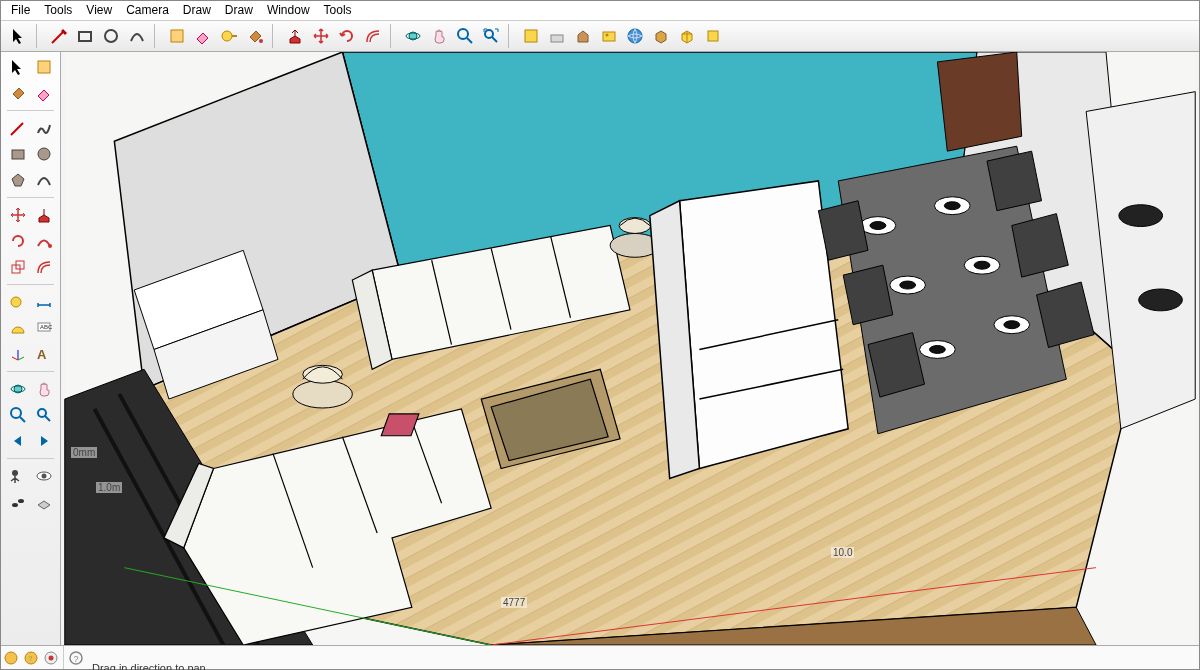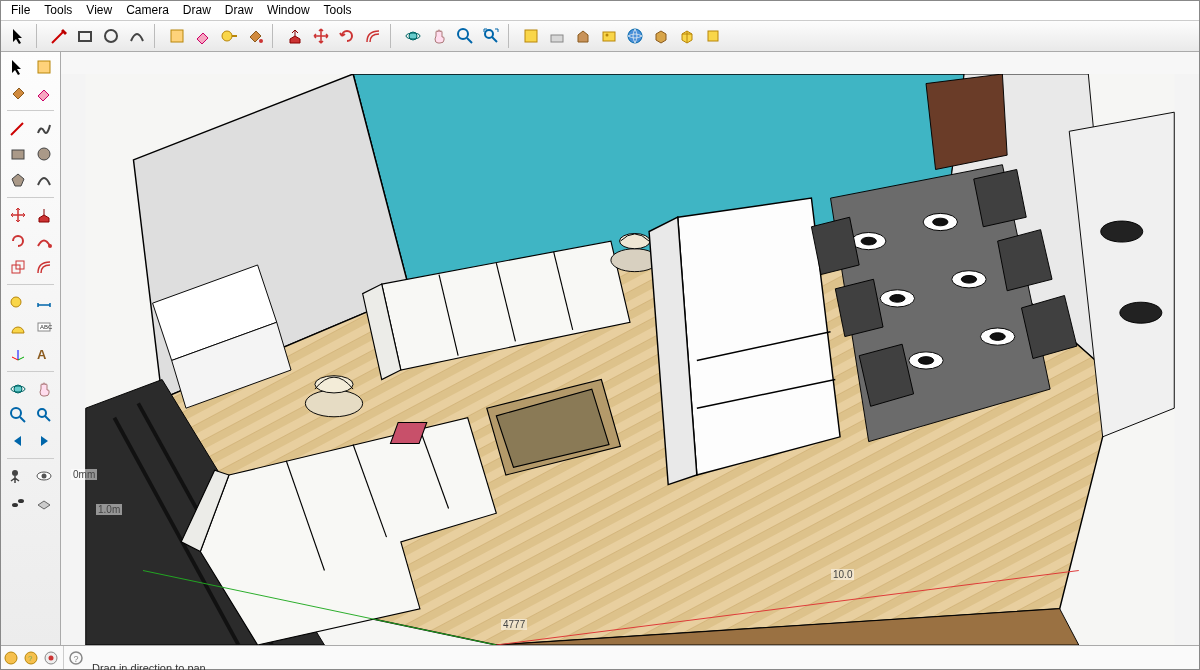--- a/index.html
+++ b/index.html
@@ -7,21 +7,21 @@
   .app { display: flex; flex-direction: column; width: 100%; height: 100%; border: 1px solid #888; }
   .menubar { display: flex; gap: 14px; padding: 2px 10px 3px 10px; background: #fff; border-bottom: 1px solid #ccc; font-size: 12px; color: #000; }
   .menubar .menu-item { cursor: default; }
   .toolbar-top { display: flex; align-items: center; gap: 2px; padding: 3px 6px; background: linear-gradient(#fdfdfd,#e9e9e9); border-bottom: 1px solid #aaa; }
   .tool { width: 24px; height: 24px; display:inline-flex; align-items:center; justify-content:center; border-radius:2px; }
   .sep { width:6px; height:24px; border-left:1px solid #bbb; margin:0 3px; }
   .workspace { flex:1; display:flex; min-height:0; background:#f7f7f7; }
   .toolbar-left { width:60px; background:linear-gradient(#fdfdfd,#ececec); border-right:1px solid #aaa; display:flex; flex-direction:column; align-items:center; padding:3px 0; gap:2px; }
   .toolbar-left .row { display:flex; gap:2px; }
   .hr { width:80%; border-top:1px solid #ccc; margin:3px 0; }
-  .viewport { flex:1; position:relative; background:#f4f4f4; overflow:hidden;margin-top:22px; }
+  .viewport { flex:1; position:relative; background:#f4f4f4; overflow:hidden; }
   .statusbar { display:flex; align-items:center; border-top:1px solid #aaa; background:#fafafa; height:24px; font-size:11px; }
   .statusbar .icon { width:20px; height:20px; display:inline-flex; align-items:center; justify-content:center; }
   .statusbar .divider { width:1px; height:100%; background:#ccc; margin:0 2px;}
   .status-text { padding-left:6px; color:#333; flex:1;margin-top:20px; }
   .measurements { border-left:1px solid #ccc; padding:0 8px; height:100%; display:flex; align-items:center; }
   .meas-input { width:150px; height:18px; border:1px solid #bbb; background:#fff; margin-left:4px; }
   svg { display:block; }
   .dim-label { position:absolute; font-size:10px; color:#444; background:rgba(255,255,255,0.5); padding:0 2px; }
 </style>
 </head>

